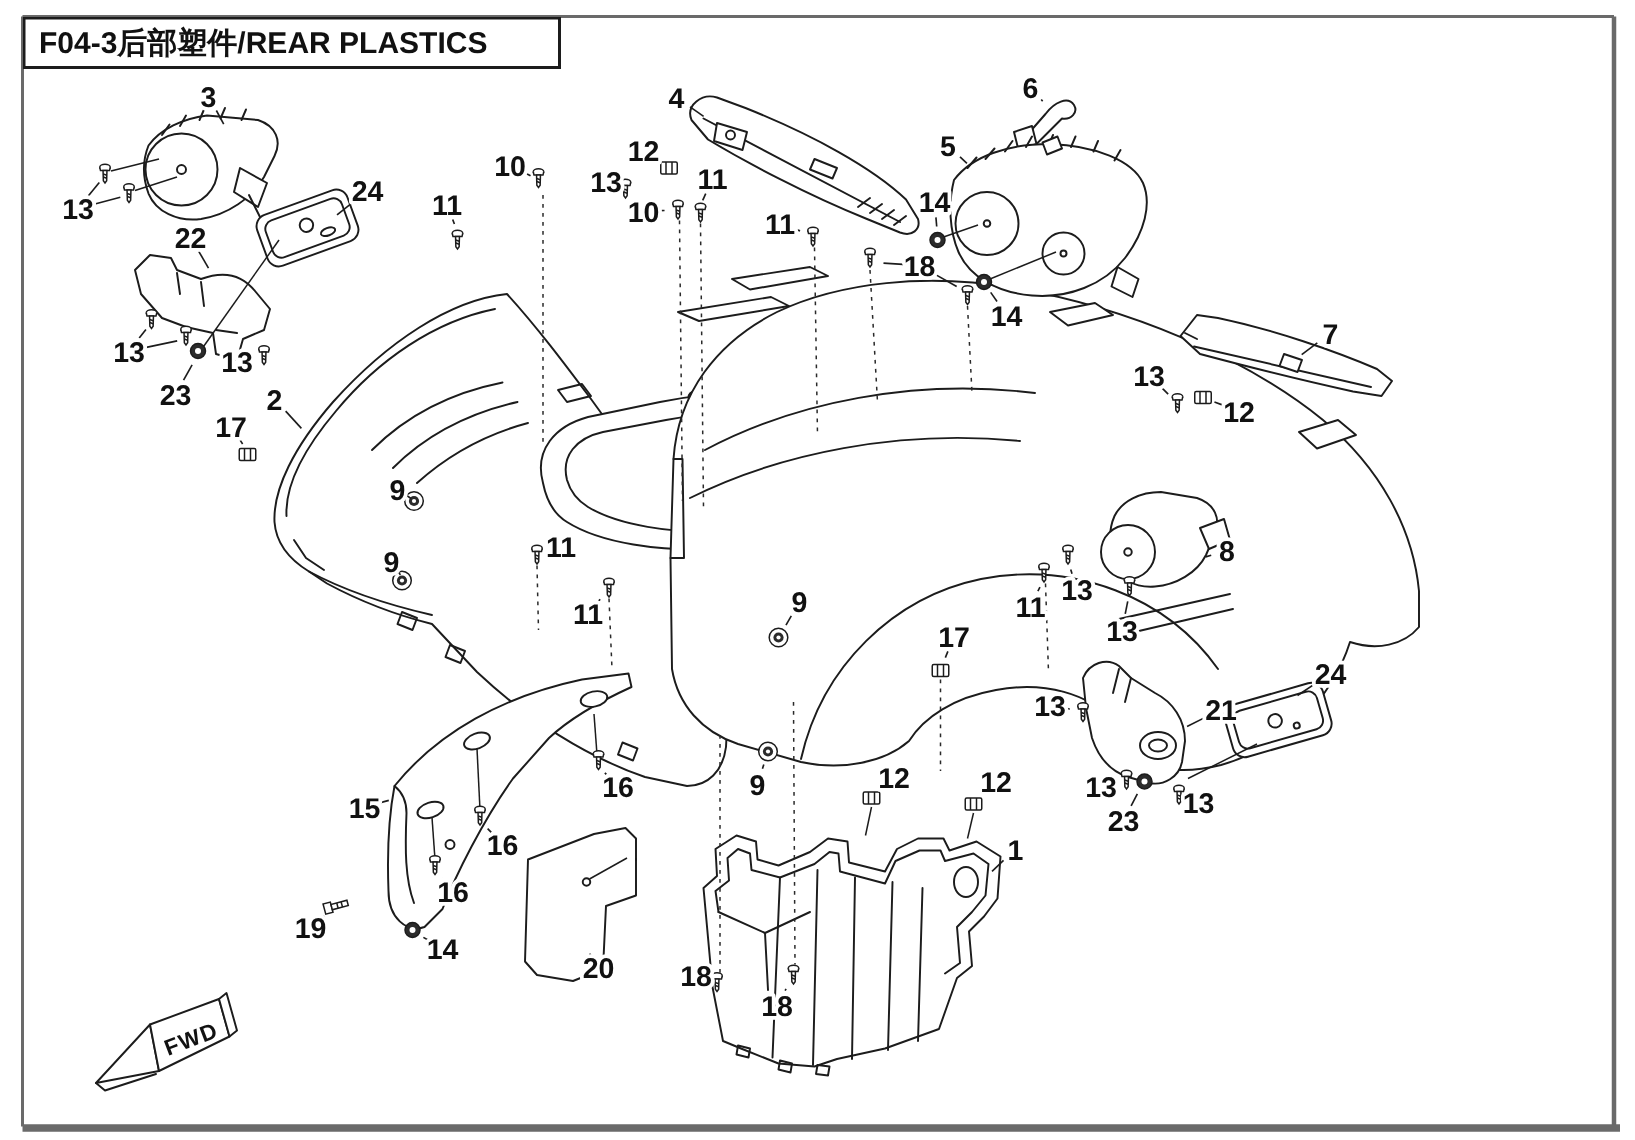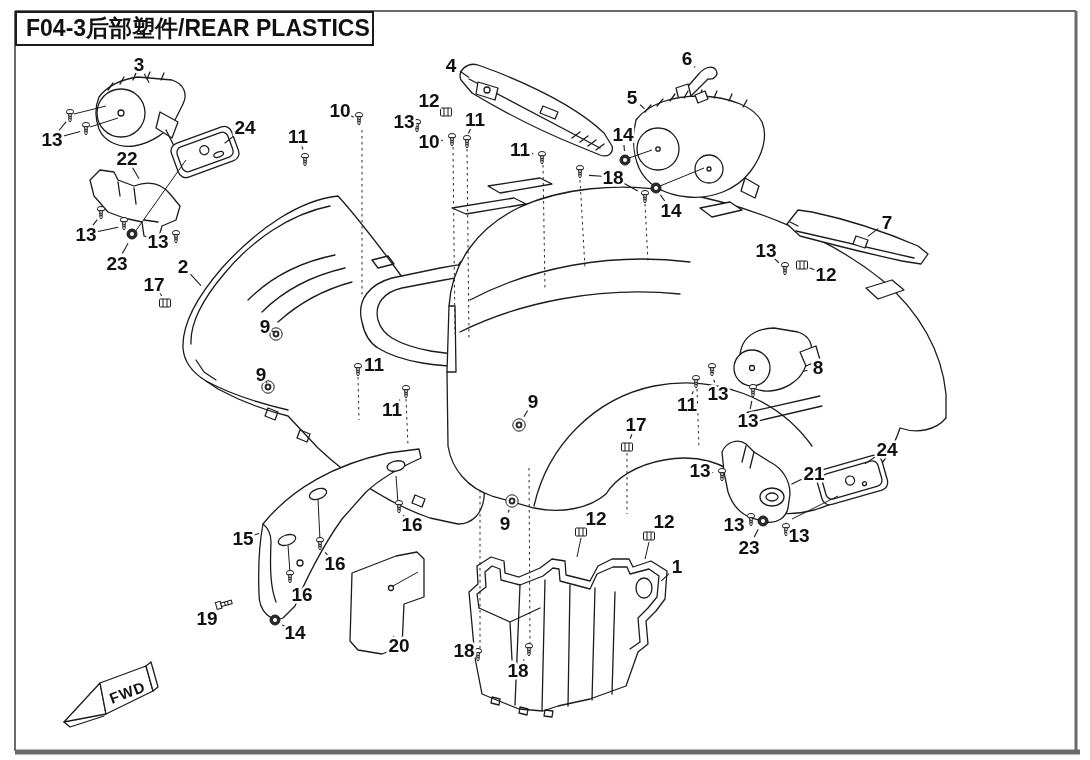--- a/index.html
+++ b/index.html
@@ -6,21 +6,21 @@
   .page{position:relative;width:1090px;height:760px;background:#ffffff;overflow:hidden;
         font-family:"Liberation Sans", sans-serif;}
   svg{position:absolute;left:0;top:0;}
   .frame-line{stroke:#6a6a6a;}
   #art path, #art line, #art rect, #art ellipse, #art circle, #art polyline{
         stroke:#1c1c1c;stroke-width:1.3;fill:none;stroke-linejoin:round;stroke-linecap:round;}
   #art .face{fill:#ffffff;}
   .title-box{position:absolute;left:15px;top:11px;width:346px;height:31px;
         border:2px solid #1c1c1c;background:#fff;display:flex;align-items:center;
         padding-left:9px;box-sizing:content-box;}
-  .title-box span{font-size:23px;font-weight:700;color:#111;letter-spacing:0px;white-space:nowrap;}
+  .title-box span{font-size:20px;font-weight:700;color:#111;letter-spacing:0px;white-space:nowrap;}
   .callout-text{font-size:19px;font-weight:700;fill:#111;text-anchor:middle;
         paint-order:stroke;stroke:#ffffff;stroke-width:5px;stroke-linejoin:round;}
   .leader{stroke:#1c1c1c;stroke-width:1.1;fill:none;}
   .xline{stroke:#1c1c1c;stroke-width:1;fill:none;}
   .dashline{stroke:#2a2a2a;stroke-width:1;fill:none;stroke-dasharray:2.5 3.5;}
   .fwd-text{font-size:15px;font-weight:700;fill:#111;letter-spacing:1px;}
 </style>
 </head>
 <body>
 

